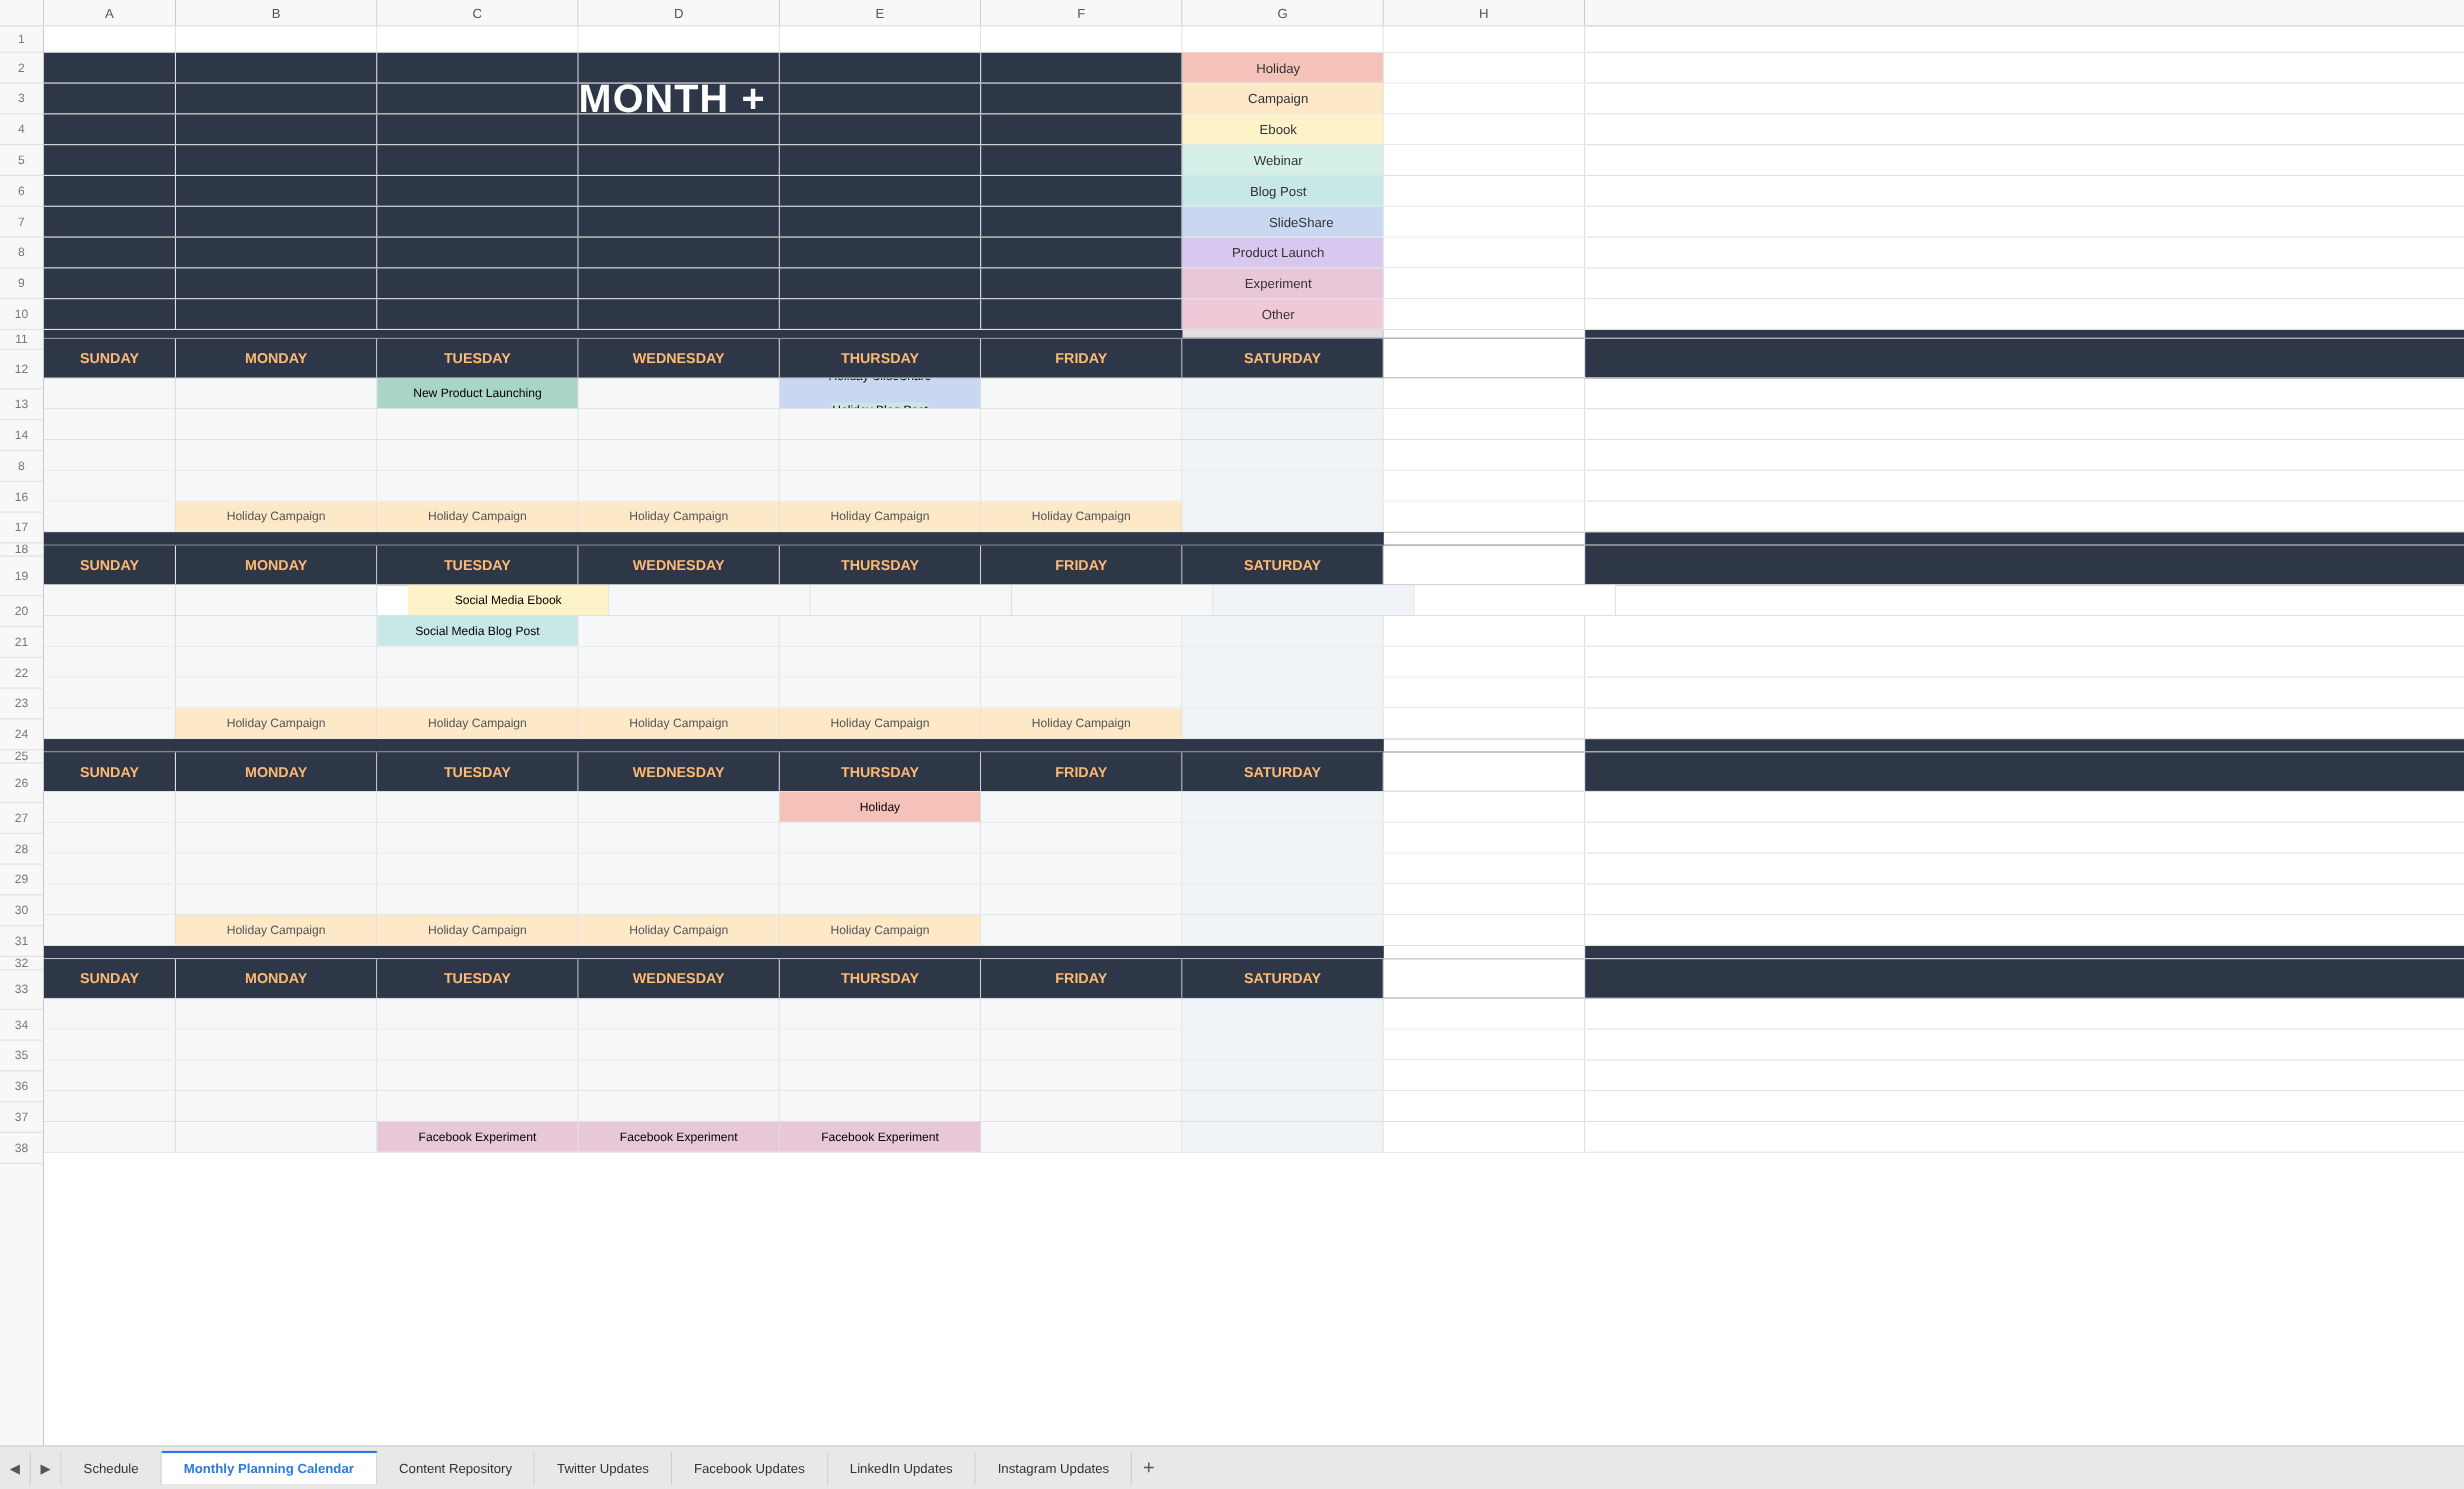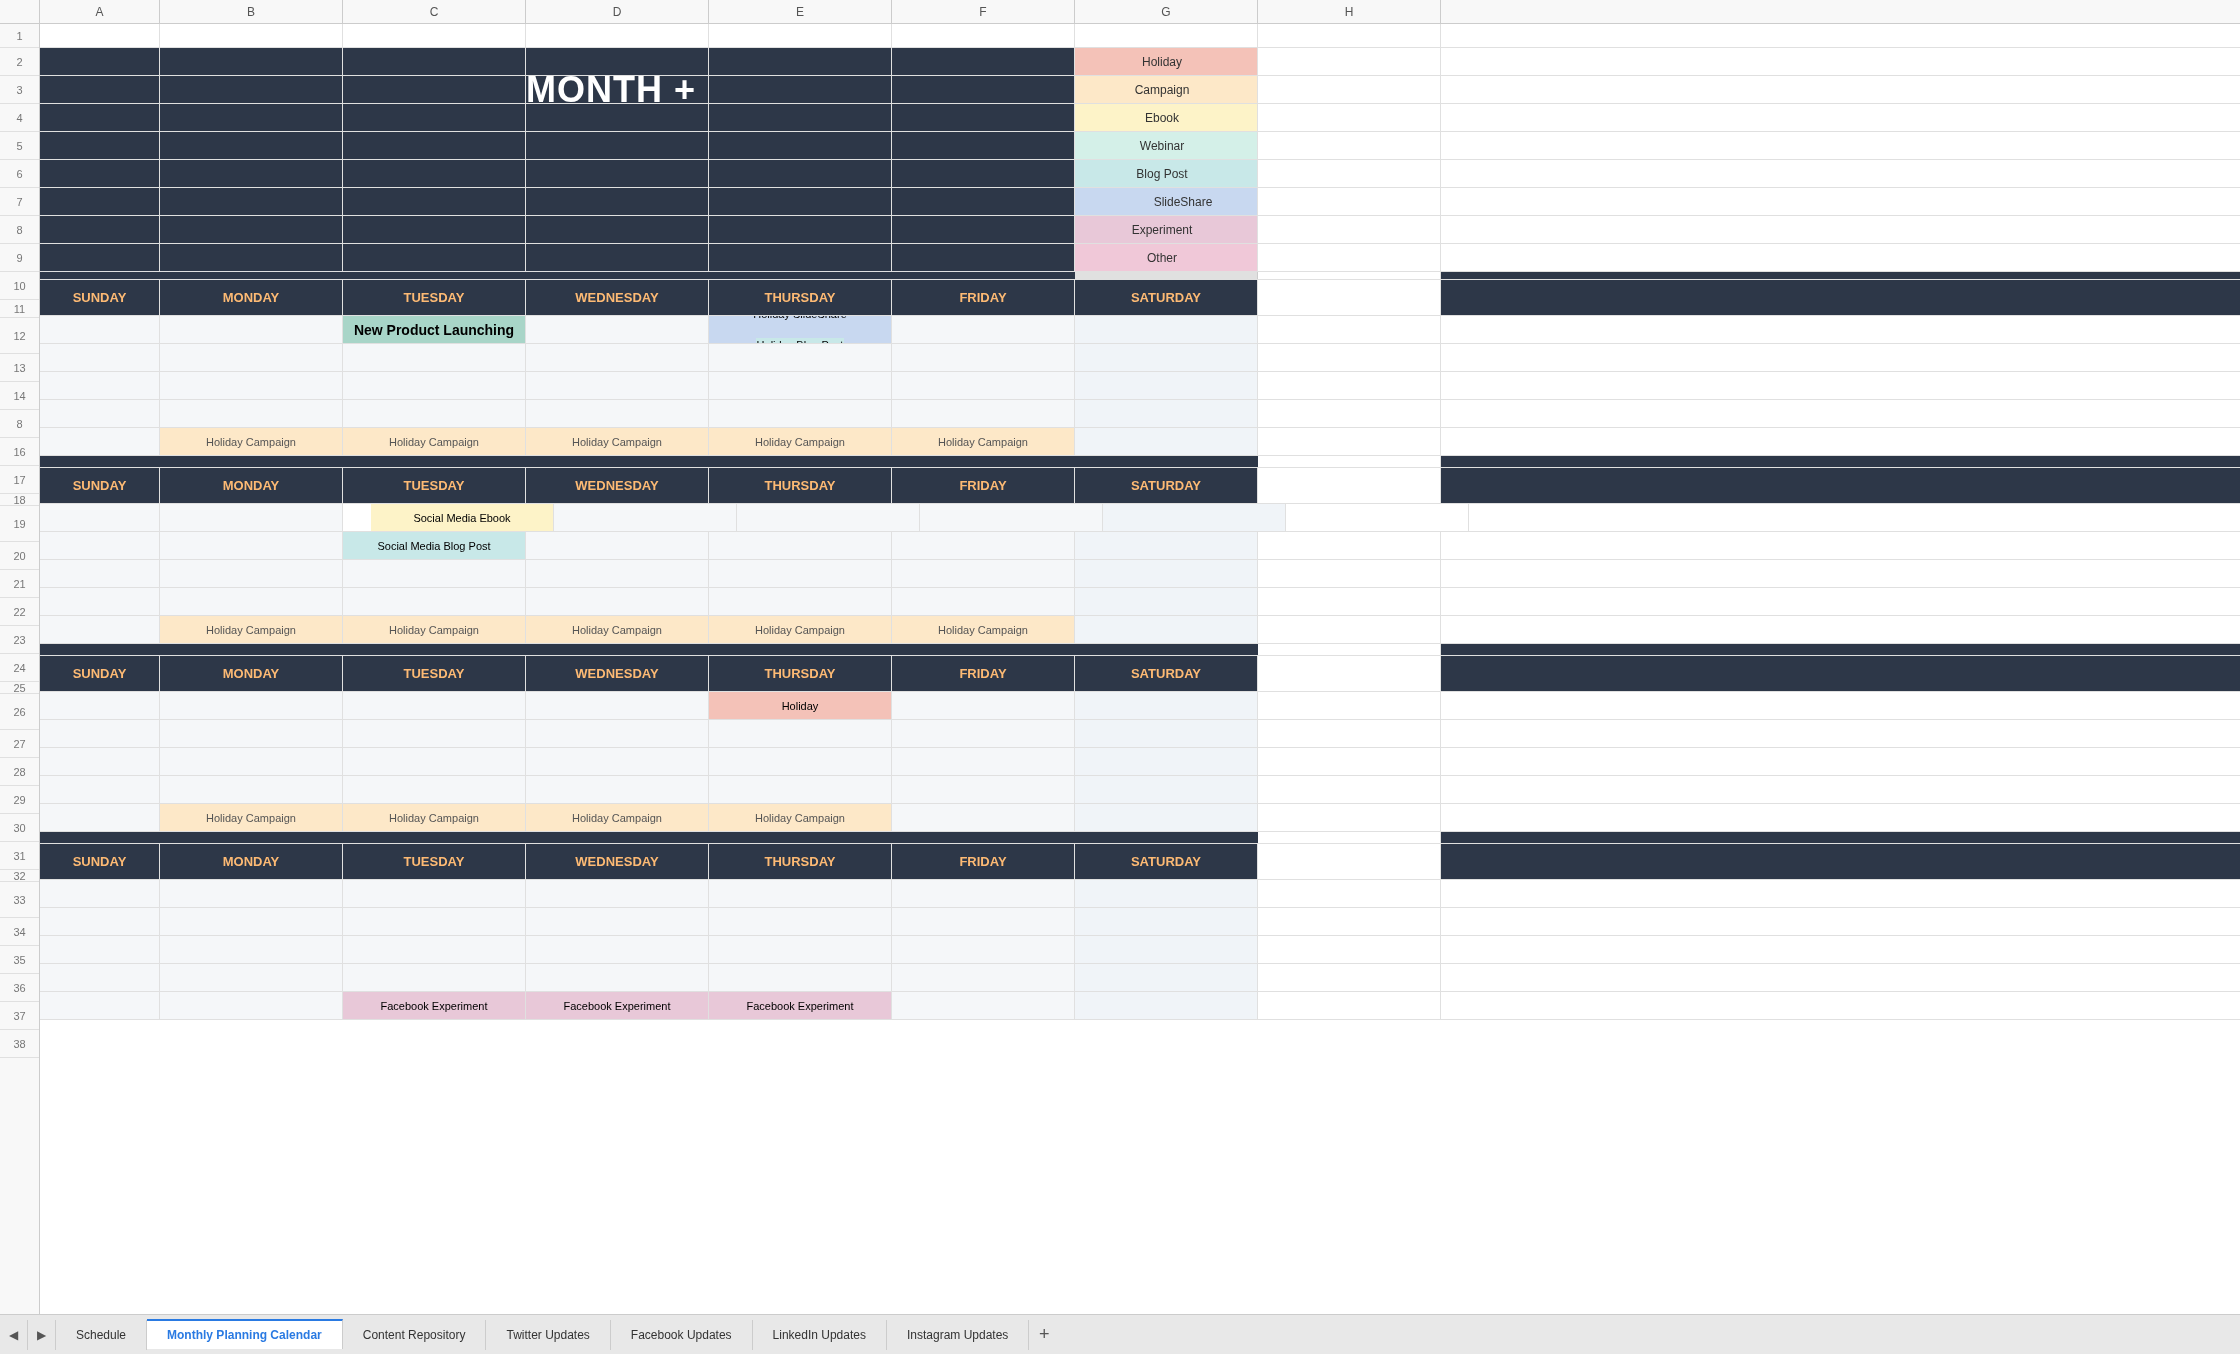--- a/index.html
+++ b/index.html
@@ -128,23 +128,22 @@
       color: #fdba74;
       font-weight: bold;
       font-size: 13px;
       text-align: center;
       justify-content: center;
     }
 
     
     .event-new-product {
       background: #a8d5c8;
-      font-size: 14px;
-      text-align: center;
-      font-weight: bold;
+      font-size: 11px;
+      text-align: center;
     }
     .event-holiday-campaign {
       background: #fde8c8;
       font-size: 11px;
       text-align: center;
       color: #555;
     }
     .event-social-ebook {
       background: #fdf3c8;
       font-size: 11px;
@@ -377,20 +376,30 @@
         <div class="cell col-a header-bg"></div>
         <div class="cell col-b header-bg"></div>
         <div class="cell col-c header-bg"></div>
         <div class="cell col-d header-bg"></div>
         <div class="cell col-e header-bg"></div>
         <div class="cell col-f header-bg"></div>
         <div class="cell col-g legend-slideshare legend-cell">SlideShare</div>
         <div class="cell col-h empty-cell"></div>
       </div>
 
+      <div class="grid-row" style="height:28px">
+        <div class="cell col-a header-bg"></div>
+        <div class="cell col-b header-bg"></div>
+        <div class="cell col-c header-bg"></div>
+        <div class="cell col-d header-bg"></div>
+        <div class="cell col-e header-bg"></div>
+        <div class="cell col-f header-bg"></div>
+        <div class="cell col-g legend-productlaunch legend-cell">Product Launch</div>
+        <div class="cell col-h empty-cell"></div>
+      </div>
 
       <div class="grid-row" style="height:28px">
         <div class="cell col-a header-bg"></div>
         <div class="cell col-b header-bg"></div>
         <div class="cell col-c header-bg"></div>
         <div class="cell col-d header-bg"></div>
         <div class="cell col-e header-bg"></div>
         <div class="cell col-f header-bg"></div>
         <div class="cell col-g legend-experiment legend-cell">Experiment</div>
         <div class="cell col-h empty-cell"></div>

